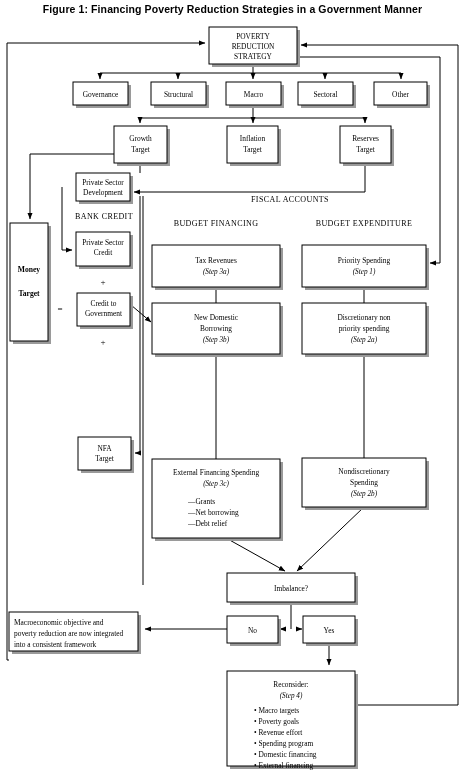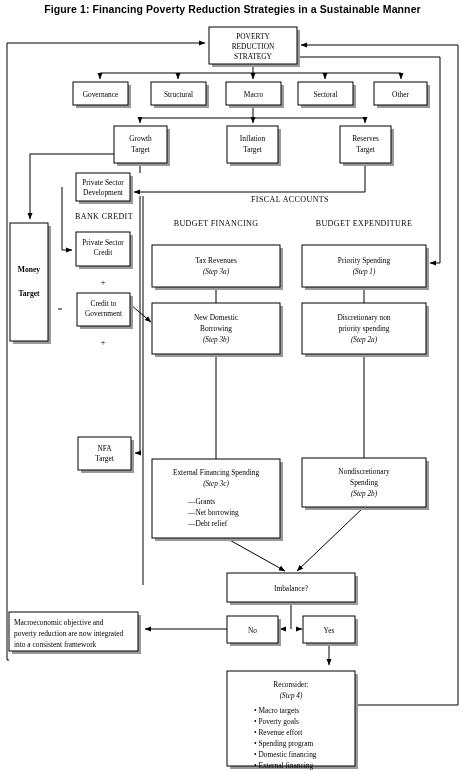--- a/index.html
+++ b/index.html
@@ -18,21 +18,21 @@
   .it{font-size:7.2px;font-style:italic;text-anchor:middle;}
   .cap{font-size:8px;text-anchor:middle;letter-spacing:0.4px;}
   .bold{font-weight:bold;font-size:7.6px;text-anchor:middle;}
   .plus{font-size:9px;text-anchor:middle;}
 </style>
 </head>
 <body>
 
 <div id="fig">
 
-  <div id="title">Figure 1: Financing Poverty Reduction Strategies in a Sustainable Manner</div>
+  <div id="title">Figure 1: Financing Poverty Reduction Strategies in a Government Manner</div>
 
   <svg width="465" height="771">
     <defs>
       <marker id="ar" markerWidth="7" markerHeight="7" refX="6.2" refY="2.6" orient="auto">
         <path d="M0,0 L6.5,2.6 L0,5.2 z" fill="#000"></path>
       </marker>
     </defs>
 
     <g>
 

